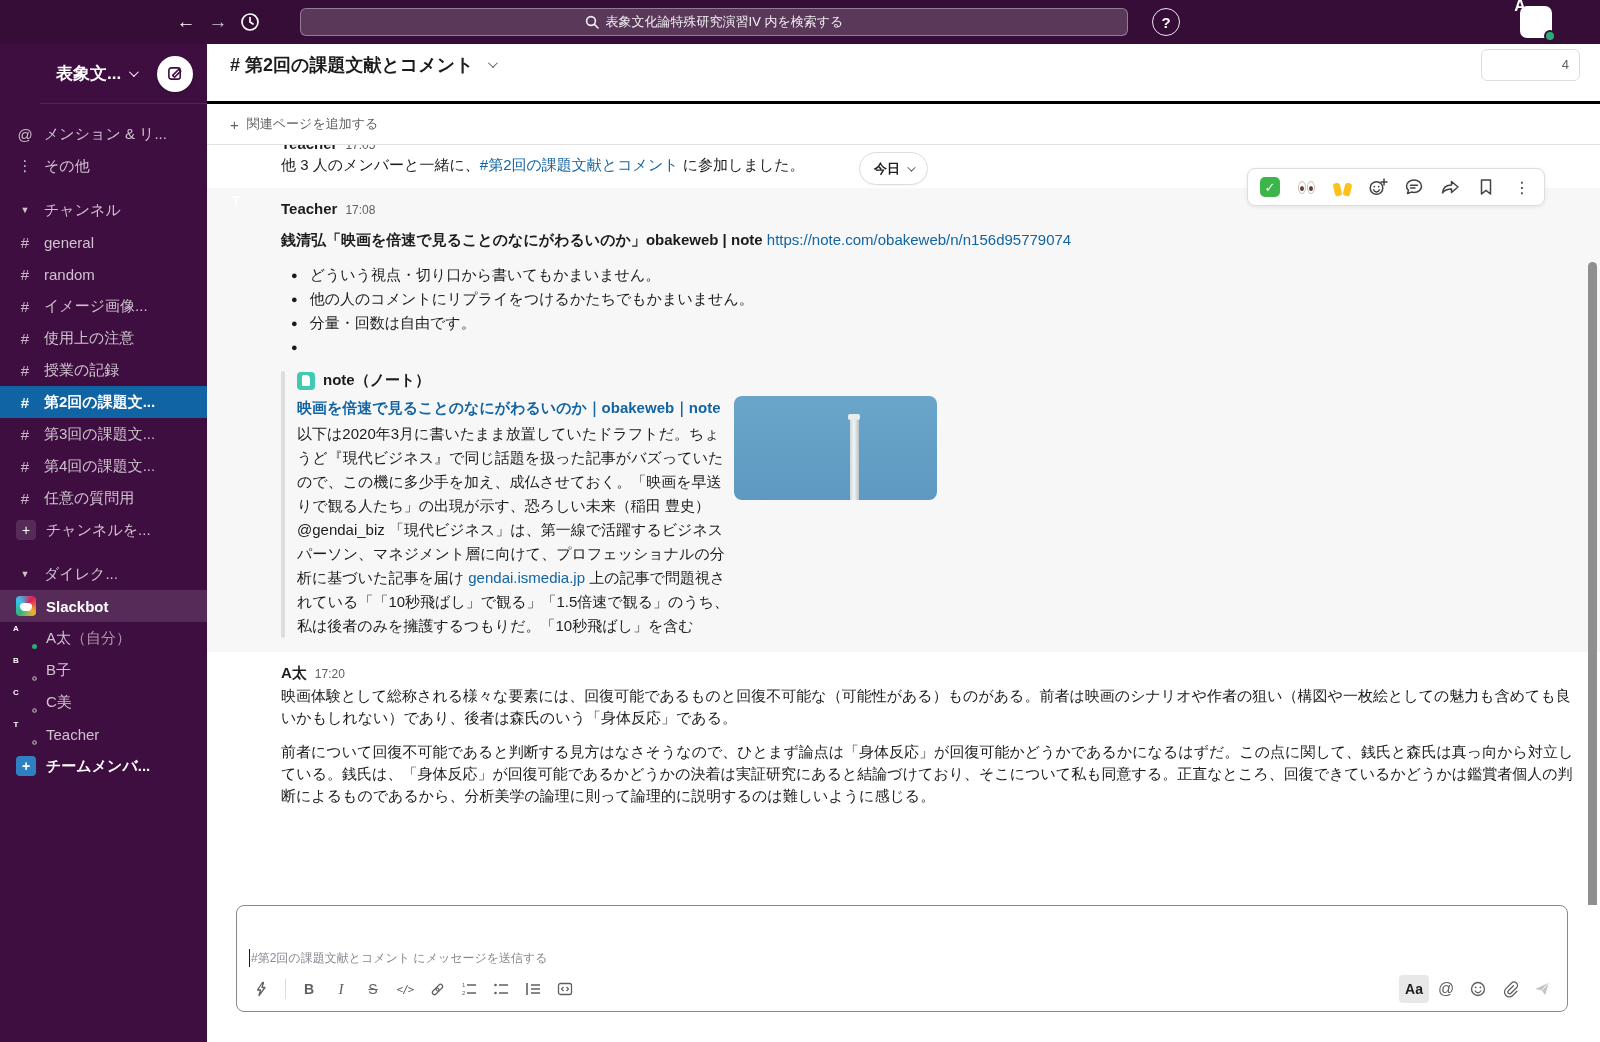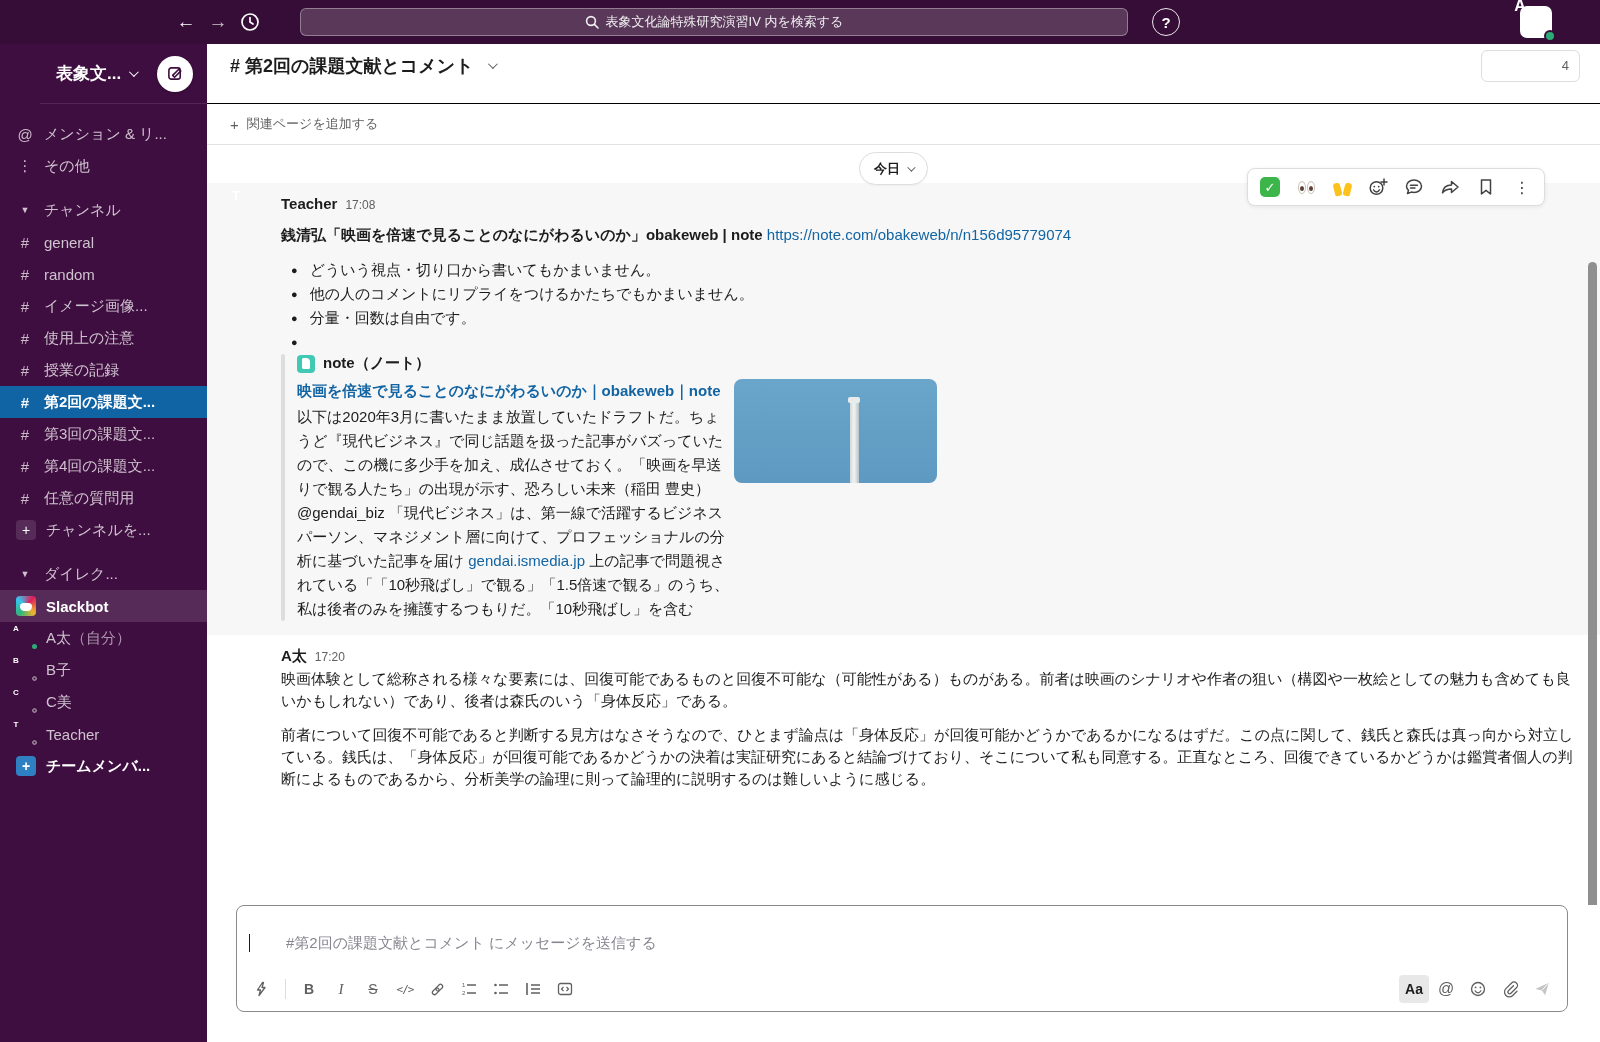--- a/index.html
+++ b/index.html
@@ -39,21 +39,21 @@
   .mini-av .person .head { font-size:8px; }
   .mini-dot { position:absolute; right:-3px; bottom:-3px; width:9px; height:9px; border-radius:50%; background:#2bac76; border:2px solid #3f0e40; }
   .mini-dot.off { background:#3f0e40; border:2px solid #3f0e40; box-shadow:inset 0 0 0 1.5px #9d8d9d; }
   .plus-tile { width:20px; height:20px; border-radius:4px; background:rgba(255,255,255,.12); color:#fff; display:flex; align-items:center; justify-content:center; font-size:14px; flex:0 0 20px; }
   .plus-tile.blue { background:#2f80c3; }
   .slackbot-av { width:20px; height:20px; border-radius:4px; flex:0 0 20px; position:relative; background:conic-gradient(from 40deg,#e01e5a,#ecb22e,#2eb67d,#36c5f0,#e01e5a); overflow:hidden; }
   .slackbot-av::after { content:""; position:absolute; left:4px; top:7px; width:12px; height:8px; background:#fff; border-radius:4px 4px 5px 5px; }
 
   
   .main { display:flex; flex-direction:column; background:#fff; min-width:0; }
-  .ch-header { height:60px; border-bottom:1px solid #000000; display:flex; align-items:center; padding:0 20px 16px 23px; position:relative; }
+  .ch-header { height:60px; border-bottom:3px solid #000000; display:flex; align-items:center; padding:0 20px 16px 23px; position:relative; }
   .ch-title { font-size:18px; font-weight:900; display:flex; align-items:center; gap:6px; cursor:pointer; }
   .ch-title .chev { color:#616061; }
   .member-box { margin-left:auto; border:1px solid #ddd; border-radius:6px; height:32px; display:flex; align-items:center; padding:0 10px 0 6px; gap:3px; cursor:pointer; }
   .member-box .mini-av { width:22px; height:22px; border:2px solid #fff; }
   .member-count { font-size:13px; color:#616061; margin-left:5px; }
   .bm-bar { height:41px; border-bottom:1px solid #e2e2e2; display:flex; align-items:center; padding:0 23px; gap:8px; color:#616061; font-size:13px; }
   .bm-add { display:flex; align-items:center; gap:8px; cursor:pointer; }
 
   
   .messages { flex:1 1 auto; position:relative; overflow:hidden; }
@@ -72,21 +72,21 @@
   .teacher-block { background:#f7f7f7; padding:12px 20px 14px 29px; margin-top:8px; }
   .t-inner { display:flex; gap:9px; }
   .p-gap { height:10px; }
   .bullets { margin-top:2px; }
   .bullet-row { display:flex; gap:12px; font-size:15px; line-height:24px; padding-left:10px; }
   .bullet-dot { font-size:11px; line-height:24px; }
   .date-pill { position:absolute; left:652px; top:7px; height:33px; background:#fff; border:1px solid #ddd; border-radius:17px; display:flex; align-items:center; padding:0 14px; gap:7px; font-size:13px; font-weight:700; box-shadow:0 1px 2px rgba(0,0,0,.04); cursor:pointer; }
   .date-pill .chev { width:6px; height:6px; color:#616061; margin-left:0; }
 
   
-  .note-card { display:flex; }
+  .note-card { margin-top:12px; display:flex; }
   .card-bar { width:4px; border-radius:4px; background:#ddd; flex:0 0 4px; }
   .card-main { padding-left:12px; }
   .site-row { display:flex; align-items:center; gap:8px; font-size:15px; font-weight:900; }
   .favicon { width:18px; height:18px; border-radius:4px; background:#41c9b4; position:relative; }
   .favicon::after { content:""; position:absolute; left:5px; top:3px; width:8px; height:11px; background:#fff; border-radius:1.5px 4px 1.5px 1.5px; }
   .card-cols { display:flex; margin-top:6px; }
   .card-textcol { width:437px; }
   .card-title { color:#1264a3; font-weight:900; font-size:15px; line-height:24px; cursor:pointer; }
   .card-desc { font-size:15px; line-height:24px; margin-top:2px; }
   .thumb { width:203px; height:104px; border-radius:8px; flex:0 0 203px; background:linear-gradient(180deg,#6aa6ca 0%,#5d99c1 100%); position:relative; overflow:hidden; cursor:pointer; }
@@ -105,21 +105,21 @@
   .e-hands i:first-child { transform:rotate(-14deg); }
   .e-hands i:last-child { transform:rotate(14deg); }
   .dots-v { font-size:16px; color:#424242; letter-spacing:0; }
 
   
   .scrollbar { position:absolute; right:3px; top:117px; width:9px; height:650px; border-radius:5px; background:#8f8f8f; }
 
   
   .composer-wrap { flex:0 0 137px; padding:0 32px 30px 29px; }
   .composer { height:107px; border:1px solid #8a8a8a; border-radius:8px; display:flex; flex-direction:column; overflow:hidden; background:#fff; }
-  .comp-input { flex:1; padding:13px 12px 0 12px; font-size:15px; color:#878791; display:flex; align-items:center; cursor:text;gap:35px; }
+  .comp-input { flex:1; padding:13px 12px 0 12px; font-size:12px; color:#878791; display:flex; align-items:flex-end; cursor:text; }
   .cursor-bar { width:1px; height:18px; background:#1d1c1d; margin-right:1px; }
   .comp-toolbar { height:44px; display:flex; align-items:center; padding:0 10px; gap:2px; }
   .ct-btn { width:30px; height:28px; border-radius:4px; display:flex; align-items:center; justify-content:center; color:#616061; cursor:pointer; font-size:14px; }
   .ct-btn b { font-size:14px; } .ct-btn i { font-family:"Liberation Serif",serif; font-size:15px; }
   .ct-btn .strike { text-decoration:line-through; font-size:14px; }
   .ct-btn .codetxt { font-size:11px; letter-spacing:-1px; font-family:"DejaVu Sans Mono",monospace; }
   .ct-sep { width:1px; height:20px; background:#ddd; margin:0 6px; }
   .ct-right { margin-left:auto; display:flex; align-items:center; gap:2px; }
   .ct-btn.active { background:#e8e8e8; color:#1d1c1d; font-weight:700; }
   .ct-btn.disabled { color:#c5c5c5; }
@@ -274,20 +274,29 @@
       <div class="bm-add">
         <span style="font-size:15px">+</span>
         <span>関連ページを追加する</span>
       </div>
     </div>
 
     <div class="messages">
 
       <div class="msg-row join-msg">
         <div class="msg-av"><span class="person"><span class="head" style="background:#1f1f1f">T</span><span class="bod" style="background:#1f1f1f"></span></span></div>
+        <div class="msg-body">
+          <div class="msg-head">
+            <span class="msg-name">Teacher</span>
+            <span class="msg-time">17:05</span>
+          </div>
+          <div class="msg-text sys-text">
+            <span>他 3 人のメンバーと一緒に、</span><span class="a-link">#第2回の課題文献とコメント</span><span> に参加しました。</span>
+          </div>
+        </div>
       </div>
 
       <div class="teacher-block">
         <div class="t-inner">
           <div class="msg-av"><span class="person"><span class="head" style="background:#1f1f1f">T</span><span class="bod" style="background:#1f1f1f"></span></span></div>
           <div class="msg-body">
             <div class="msg-head">
               <span class="msg-name">Teacher</span>
               <span class="msg-time">17:08</span>
             </div>

